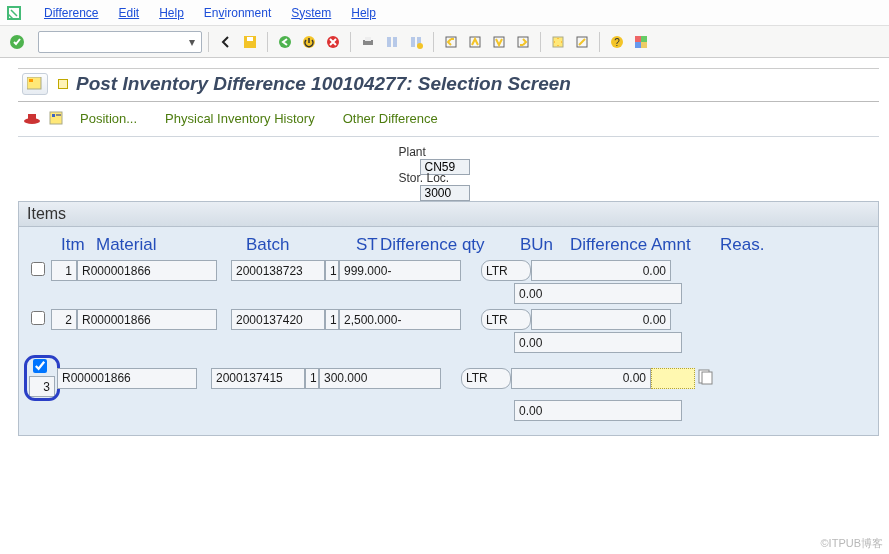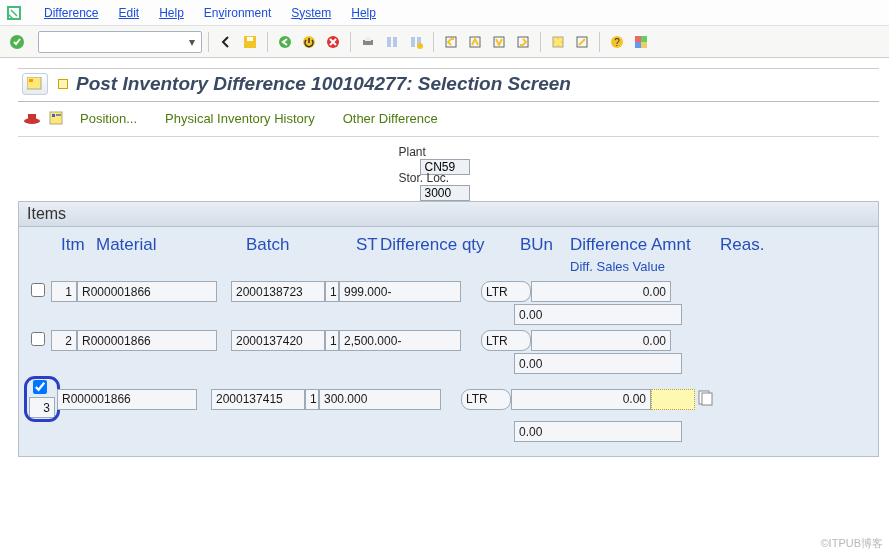--- a/index.html
+++ b/index.html
@@ -243,21 +243,20 @@
       <div class="col-headers">
         <span class="h-itm">Itm</span>
         <span class="h-mat">Material</span>
         <span class="h-batch">Batch</span>
         <span class="h-st">ST</span>
         <span class="h-dq">Difference qty</span>
         <span class="h-bun">BUn</span>
         <span class="h-amnt">Difference Amnt</span>
         <span class="h-reas">Reas.</span>
       </div>
-      <div class="sub-hdr"><span class="h-dsv">Diff. Sales Value</span></div>
       <div id="rows-container">
           <div class="item-row">
             <span><input type="checkbox" class="chk" style=""></span>
             <span class="cell c-itm right">1</span>
             <span class="cell c-mat">R000001866</span>
             <span class="cell c-gap1"></span>
             <span class="cell c-batch">2000138723</span>
             <span class="cell c-st">1</span>
             <span class="cell c-dq">999.000-</span>
             <span class="cell c-gap2"></span>

